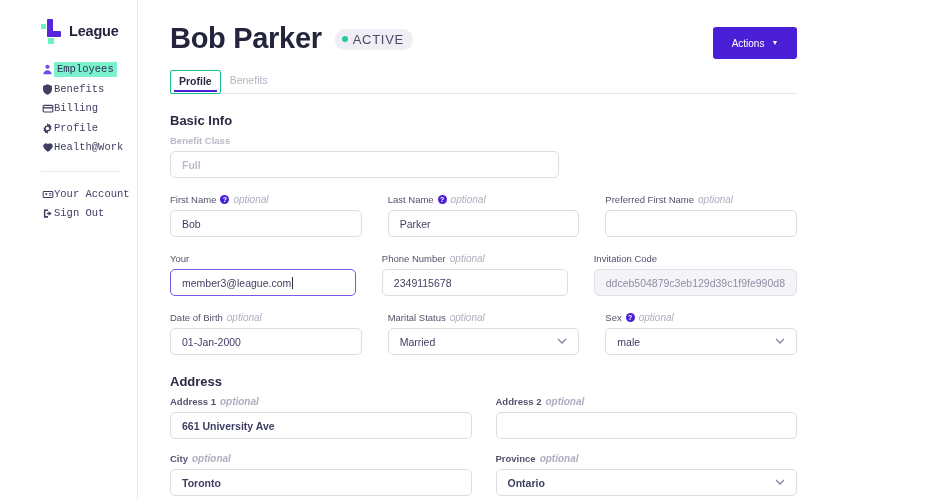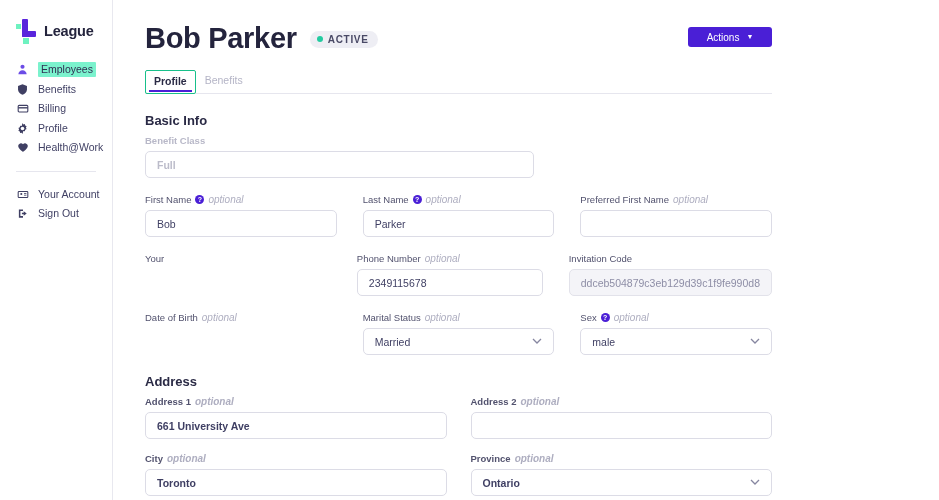--- a/index.html
+++ b/index.html
@@ -5,21 +5,21 @@
   * { box-sizing: border-box; }
   html, body {
     margin: 0; padding: 0;
     width: 939px; height: 500px;
     overflow: hidden;
     background: #ffffff;
     font-family: "Liberation Sans", sans-serif;
     -webkit-font-smoothing: antialiased;
   }
 
-  #app { display: flex; width: 788px; height: 500px; }
+  #app { display: flex; width: 788px; height: 500px; margin-left: 25px; }
 
   
   .sidebar {
     width: 113px;
     min-width: 113px;
     height: 500px;
     background: #ffffff;
     border-right: 1px solid #e8e8ef;
     padding: 0;
     position: relative;
@@ -72,25 +72,25 @@
     font-size: 14.5px;
     font-weight: bold;
     color: #24243d;
     letter-spacing: -0.2px;
   }
 
   .nav { margin-top: 14px; }
   .nav-item {
     display: flex;
     align-items: center;
-    gap: 9px;
     padding: 0 0 0 16px;
     height: 19.5px;
     margin-bottom: 0;
     cursor: pointer;
+    font-family: Liberation Mono, monospace;
   }
   .nav-icon {
     width: 13px;
     height: 13px;
     flex: 0 0 13px;
     display: flex;
     align-items: center;
     justify-content: center;
     color: #3f3f63;
   }
@@ -148,33 +148,33 @@
     margin-left: 13px;
     position: relative;
     top: 1px;
   }
   .status-dot {
     width: 6px; height: 6px;
     border-radius: 50%;
     background: #23cba0;
   }
   .status-text {
-    font-size: 10px;
-    font-weight: bold;
+    font-size: 13px;
+    font-weight: normal;
     letter-spacing: 0.7px;
     color: #4a4a66;
   }
   .actions-btn {
     margin-left: auto;
     background: #4a1fd6;
     color: #ffffff;
     border: none;
     border-radius: 3px;
     height: 20px;
-    padding: 4px 10px;
+    padding: 16px 10px;
     font-size: 10px;
     font-family: "Liberation Sans", sans-serif;
     display: inline-flex;
     align-items: center;
     gap: 7px;
     cursor: pointer;
     position: absolute;
     right: 16px;
     top: 27px;
     width: 84px;
@@ -455,20 +455,24 @@
           <span></span>
         </div>
       </div>
     </div>
 
     <div class="row mt16">
       <div class="fg-third">
         <div class="field-label">
           <span>Your</span>
         </div>
+        <div class="input focused">
+          <span>member3@league.com</span>
+            <span class="caret-bar"></span>
+        </div>
       </div>
 
       <div class="fg-third">
         <div class="field-label">
           <span>Phone Number</span>
           <span class="opt">optional</span>
         </div>
         <div class="input">
           <span>2349115678</span>
         </div>
@@ -482,20 +486,23 @@
           <span>ddceb504879c3eb129d39c1f9fe990d8</span>
         </div>
       </div>
     </div>
 
     <div class="row mt16">
       <div class="fg-third">
         <div class="field-label">
           <span>Date of Birth</span>
           <span class="opt">optional</span>
+        </div>
+        <div class="input">
+          <span>01-Jan-2000</span>
         </div>
       </div>
 
       <div class="fg-third">
         <div class="field-label">
           <span>Marital Status</span>
           <span class="opt">optional</span>
         </div>
         <div class="input">
           <span>Married</span>

